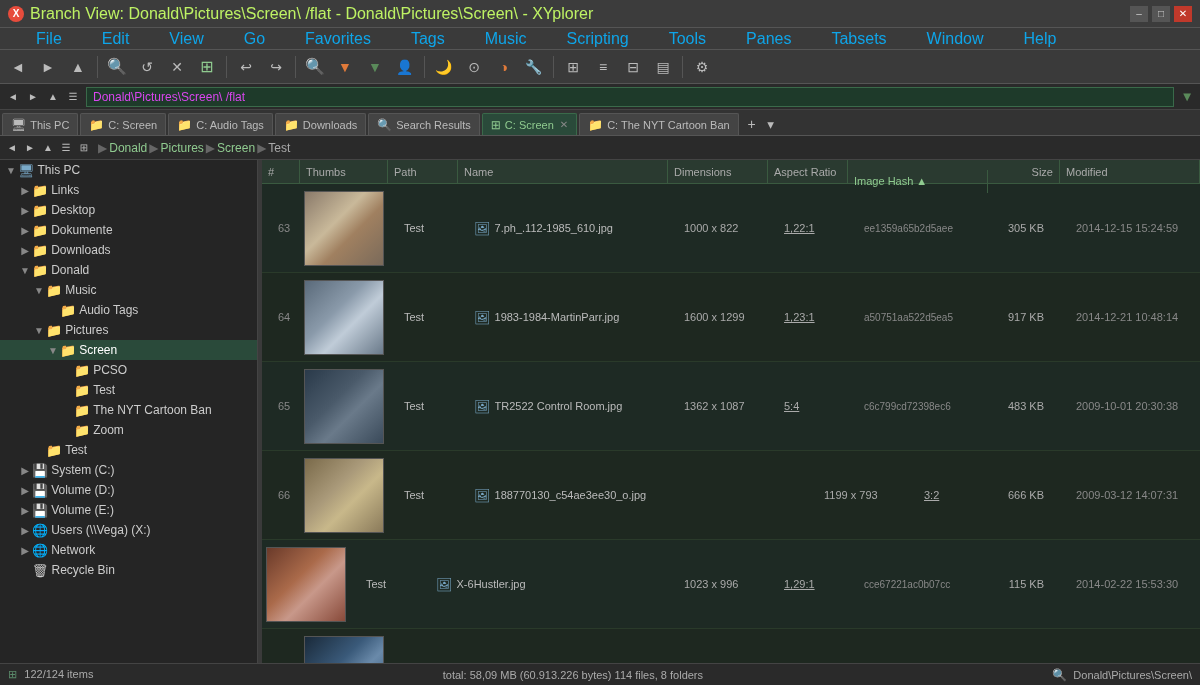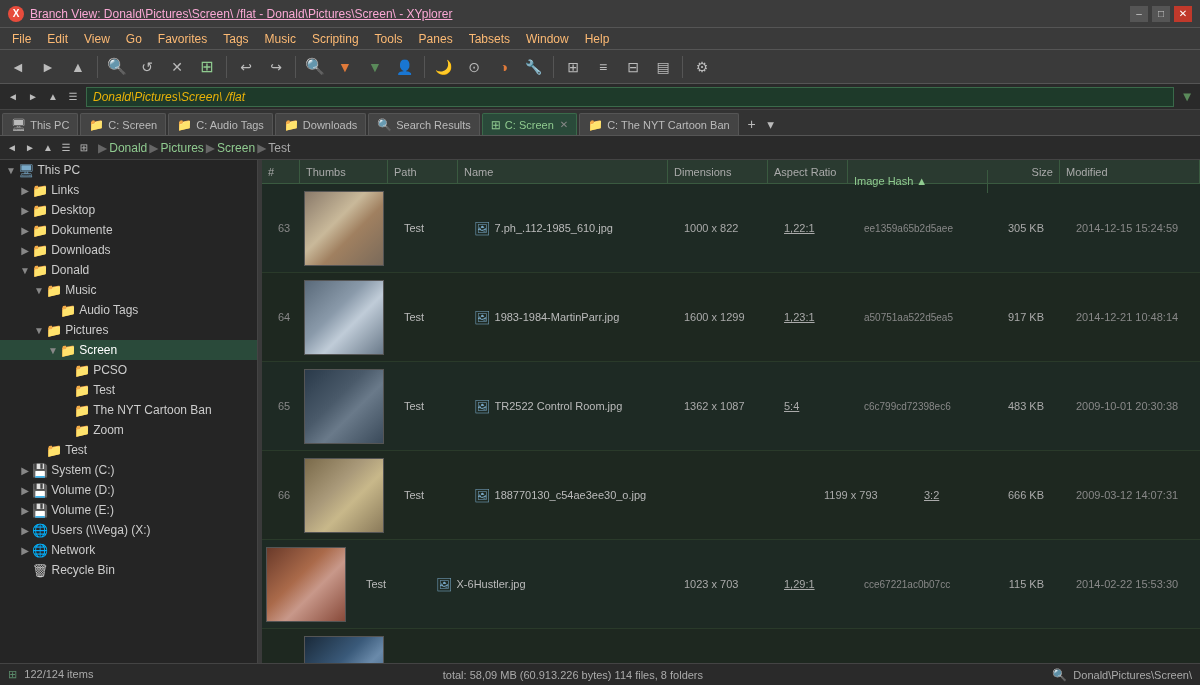--- a/index.html
+++ b/index.html
@@ -1,40 +1,40 @@
 <!DOCTYPE html>
 <html><head>
   <meta charset="utf-8">
   <style>
     * { box-sizing: border-box; margin: 0; padding: 0; }
     body { font-family: 'Segoe UI', Tahoma, Arial, sans-serif; font-size: 12px; background: #2d2d2d; color: #ccc; width: 1200px; height: 685px; overflow: hidden; }
 
     
     .title-bar { background: #3c3c3c; height: 28px; display: flex; align-items: center; justify-content: space-between; padding: 0 8px; border-bottom: 1px solid #555; }
-    .title-bar-text { color: #f9a8d4; font-size: 12px; text-decoration: underline; }
+    .title-bar-text { color: #bef264; font-size: 16px; }
     .title-bar-controls { display: flex; gap: 4px; }
     .title-btn { width: 18px; height: 16px; border: none; cursor: pointer; font-size: 10px; display: flex; align-items: center; justify-content: center; }
     .title-btn.minimize { background: #555; color: #ccc; }
     .title-btn.maximize { background: #555; color: #ccc; }
     .title-btn.close { background: #c0392b; color: #fff; }
 
     
     .menu-bar { background: #3a3a3a; height: 22px; display: flex; align-items: center; padding: 0 4px; border-bottom: 1px solid #555; }
-    .menu-item { padding: 2px 8px; color: #fdba74; cursor: pointer; font-size: 12px; }
+    .menu-item { padding: 2px 8px; color: #0ea5e9; cursor: pointer; font-size: 16px; margin-left: 24px; }
 
     
     .toolbar { background: #3a3a3a; height: 34px; display: flex; align-items: center; padding: 0 4px; border-bottom: 1px solid #555; gap: 2px; }
     .tb-btn { width: 28px; height: 28px; background: transparent; border: none; color: #bbb; cursor: pointer; display: flex; align-items: center; justify-content: center; font-size: 14px; border-radius: 2px; }
     .tb-sep { width: 1px; height: 22px; background: #555; margin: 0 3px; }
 
     
     .address-bar { background: #2a2a2a; height: 26px; display: flex; align-items: center; padding: 0 4px; border-bottom: 1px solid #444; }
     .address-nav { display: flex; gap: 2px; align-items: center; }
     .addr-btn { width: 18px; height: 18px; background: transparent; border: none; color: #bbb; cursor: pointer; font-size: 10px; display: flex; align-items: center; justify-content: center; }
-    .address-input { flex: 1; background: #1e3a2a; border: 1px solid #3a6a4a; height: 20px; color: #eab308; padding: 0 6px; font-size: 12px; margin: 0 4px; font-style: italic; }
+    .address-input { flex: 1; background: #1e3a2a; border: 1px solid #3a6a4a; height: 20px; color: #d946ef; padding: 0 6px; font-size: 12px; margin: 0 4px; }
     .addr-filter-btn { width: 18px; height: 18px; background: transparent; border: none; color: #bbb; cursor: pointer; }
 
     
     .tabs-bar { background: #333; height: 26px; display: flex; align-items: flex-end; padding: 0 2px; border-bottom: 1px solid #555; }
     .tab { display: flex; align-items: center; height: 22px; padding: 0 8px; background: #444; border: 1px solid #555; border-bottom: none; margin-right: 2px; cursor: pointer; font-size: 11px; color: #bbb; gap: 4px; border-radius: 2px 2px 0 0; }
     .tab.active { background: #2a4a3a; color: #8fca8f; border-color: #3a6a4a; }
     .tab .tab-icon { font-size: 12px; }
     .tab .tab-close { font-size: 10px; color: #888; cursor: pointer; margin-left: 2px; }
     .tab-new { width: 22px; height: 22px; background: transparent; border: none; color: #bbb; cursor: pointer; font-size: 14px; display: flex; align-items: center; justify-content: center; }
     .tab-dropdown { width: 16px; height: 22px; background: transparent; border: none; color: #bbb; cursor: pointer; }
@@ -451,21 +451,21 @@
 
       <div class="table-row">
         <div class="td-cell td-thumb">
           <div class="thumb-img img67"></div>
         </div>
         <div class="td-cell td-path">Test</div>
         <div class="td-cell td-name">
           <span class="td-name-icon">🖼</span>
           <span class="td-name-text">X-6Hustler.jpg</span>
         </div>
-        <div class="td-cell td-dim">1023 x 703</div>
+        <div class="td-cell td-dim">1023 x 996</div>
         <div class="td-cell td-ar">1,29:1</div>
         <div class="td-cell td-hash">cce67221ac0b07cc</div>
         <div class="td-cell td-size">115 KB</div>
         <div class="td-cell td-mod">2014-02-22 15:53:30</div>
       </div>
 
       <div class="table-row">
         <div class="td-cell td-num">68</div>
         <div class="td-cell td-thumb">
           <div class="thumb-img img68"></div>

